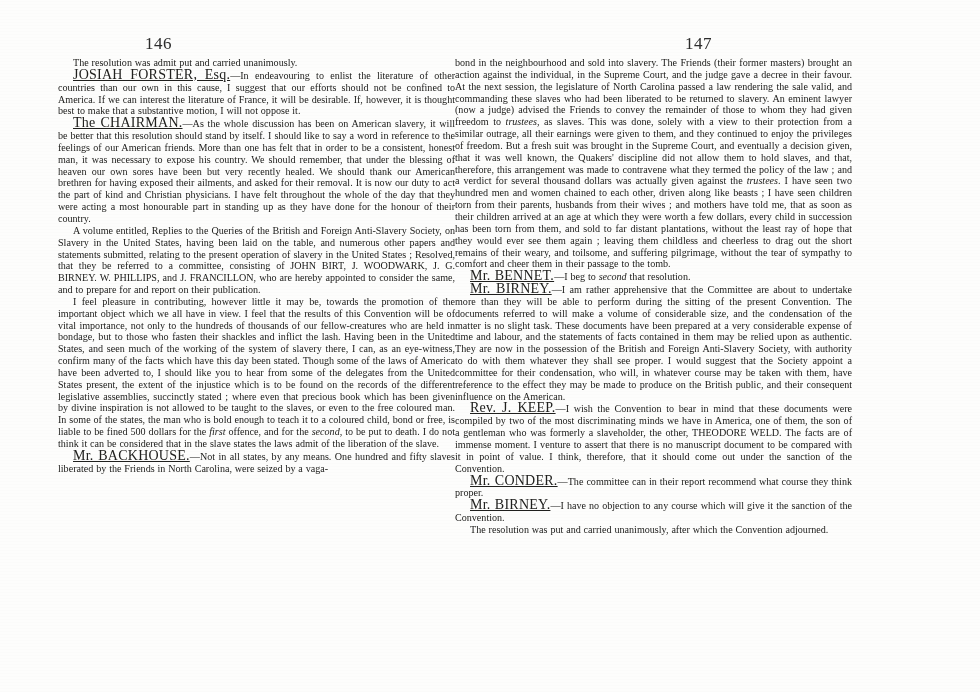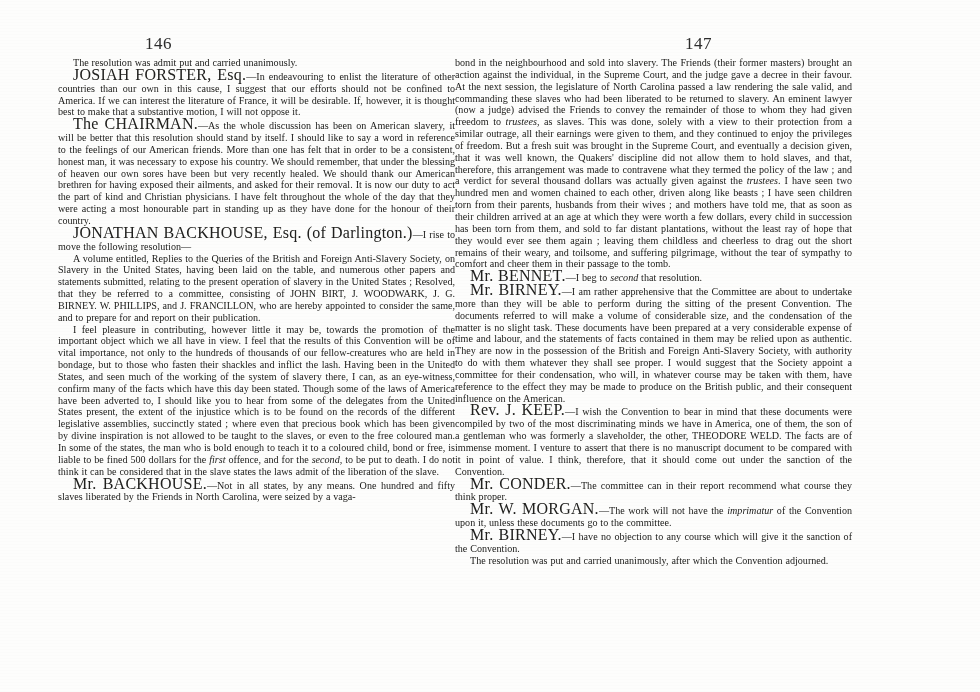--- a/index.html
+++ b/index.html
@@ -62,22 +62,23 @@
     text-justify: inter-word;
     color: #20201e;
     word-spacing: 0.35px;
     font-family: "Liberation Serif", "DejaVu Serif", serif;
   }
   .para + .para { margin-top: 0; }
   .indent   { text-indent: 15px; }
   .noindent { text-indent: 0; }
   .gap-before { margin-top: 7px; }
   .caps {
-    font-size: 16px;
+    font-size: 14px;
     letter-spacing: 0.25px;
+    text-decoration: underline;
   }
   .ital { font-style: italic; }
 
   .signature {
     margin-top: 9px;
     text-align: center;
     font-size: 10.5px;
     letter-spacing: 1.2px;
     color: #2b2b2b;
     font-family: "Liberation Serif", "DejaVu Serif", serif;
@@ -100,33 +101,31 @@
     <span class="folio folio-left">146</span>
     <span class="folio folio-right">147</span>
   </div>
 
   <div class="columns">
 
     <div class="column col-left">
       <p class="para indent">The resolution  was admit put and carried unanimously.</p>
       <p class="para indent"><span class="caps">JOSIAH FORSTER, Esq.</span>—In endeavouring to enlist the literature of other countries than our own in this cause, I suggest that  our efforts should not be confined to America.  If we can  interest  the  literature of France, it will be desirable.  If, however, it is thought best  to make that a substantive motion, I will not oppose it.</p>
       <p class="para indent"><span class="caps">The CHAIRMAN.</span>—As the whole discussion has been on American slavery, it will be better that  this  resolution  should stand by itself.  I should like to say a word in reference to the feelings  of  our American friends.   More than one has felt that in  order to be a consistent, honest man, it was necessary to expose his country.  We should remember, that under the blessing of heaven our own sores have been but  very  recently  healed.  We should thank our American brethren for  having  exposed  their ailments, and asked for their removal.  It is now our duty to act the  part  of  kind and Christian physicians.  I have felt throughout the whole of the day that  they were acting a most honourable part in standing up as they have done for the honour of their country.</p>
-      <p class="para indent"><span class="caps">JONATHAN BACKHOUSE, Esq. (of Darlington.)</span>—I rise to move the following resolution—</p>
       <p class="para indent gap-before">A volume entitled, Replies to the  Queries of the British and Foreign Anti-Slavery  Society, on  Slavery  in  the  United  States, having been laid on the table, and numerous other papers and  statements submitted, relating  to  the   present  operation  of  slavery  in   the  United  States ; Resolved,  that  they  be  referred  to  a  committee,  consisting  of  JOHN BIRT, J. WOODWARK, J. G. BIRNEY. W. PHILLIPS, and J. FRANCILLON, who  are  hereby  appointed  to  consider  the  same,  and  to  prepare for and report on  their publication.</p>
       <p class="para indent gap-before">I feel  pleasure  in  contributing, however  little  it  may  be, towards the promotion of the important object  which  we  all  have  in  view.   I  feel  that the results of this Convention will be of vital importance, not only to the hundreds of  thousands  of  our  fellow-creatures  who  are  held  in bondage, but to those who fasten  their  shackles  and  inflict  the  lash.   Having been in  the United States, and  seen much  of  the working  of  the  system  of  slavery there, I can, as an eye-witness, confirm many of the facts which  have this day been stated. Though some of  the laws  of  America  have  been  adverted to, I should like you  to  hear  from  some  of  the delegates  from  the  United States present, the extent  of  the  injustice  which  is  to  be  found  on  the  records  of the different legislative assemblies, succinctly stated ; where  even that  precious book which has been given by divine inspiration is  not allowed to be  taught to the slaves, or even to the free coloured man.   In some of  the states, the man who is bold enough to teach it to a  coloured  child, bond  or free, is liable to  be fined 500 dollars  for  the <span class="ital">first</span>  offence, and  for the <span class="ital">second</span>, to be put to death.  I do not think  it  can  be  considered  that  in  the  slave states  the  laws  admit of the liberation of the slave.</p>
       <p class="para indent"><span class="caps">Mr. BACKHOUSE.</span>—Not in  all states, by any  means.   One  hundred and fifty slaves liberated by the Friends in North Carolina, were seized by a vaga-</p>
     </div>
 
     <div class="column col-right">
       <p class="para noindent">bond in the neighbourhood and sold into slavery.  The Friends (their former masters) brought an action  against  the individual, in the Supreme Court, and the judge gave a decree in  their favour.   At  the  next session, the legislature of  North  Carolina  passed  a  law  rendering  the  sale  valid,  and commanding these slaves who had  been  liberated to be returned  to  slavery.   An eminent lawyer (now a  judge) advised the Friends to  convey the remainder of those to whom they had given freedom to <span class="ital">trustees</span>, as slaves.   This was done, solely with a  view  to  their  protection  from  a  similar  outrage,  all  their  earnings  were given to them, and they continued to enjoy the privileges  of  freedom.   But a fresh suit was brought in  the Supreme Court, and  eventually a decision given, that it  was  well known, the Quakers' discipline did  not  allow them to  hold slaves, and  that,  therefore, this arrangement  was  made  to  contravene  what they termed the policy  of  the  law ; and a  verdict for several thousand dollars was  actually given against  the  <span class="ital">trustees</span>.   I  have  seen two  hundred men and women chained to  each other, driven along like beasts ; I have seen  children torn from their parents,  husbands from their  wives ;  and  mothers  have  told me, that as soon  as their children arrived at  an age at which they were worth a few  dollars, every child in  succession has  been torn from them, and sold to far distant plantations, without the least ray  of  hope that they would ever see them again ; leaving them childless and cheerless to drag out the short remains of  their  weary,  and  toilsome,  and  suffering  pilgrimage, without  the  tear of sympathy to comfort and cheer them in their passage to the tomb.</p>
       <p class="para indent"><span class="caps">Mr. BENNET.</span>—I beg to <span class="ital">second</span> that resolution.</p>
       <p class="para indent"><span class="caps">Mr. BIRNEY.</span>—I  am  rather  apprehensive that  the  Committee are about to  undertake  more  than  they  will  be  able  to  perform  during  the  sitting of  the present Convention.   The documents referred to will make a volume of considerable  size,  and  the  condensation  of  the  matter  is  no  slight  task. These documents have been  prepared at  a  very  considerable expense of time and labour, and the statements of  facts contained in  them may be relied upon as authentic.   They are now in the possession of the British and Foreign Anti-Slavery  Society,  with  authority  to  do  with  them  whatever  they  shall  see proper.   I  would  suggest  that  the  Society  appoint  a  committee  for  their condensation, who  will, in  whatever  course  may  be  taken  with  them,  have reference to the effect they may be made to produce on the British public, and their consequent influence on the American.</p>
       <p class="para indent"><span class="caps">Rev. J. KEEP.</span>—I  wish the Convention to  bear  in mind that  these documents  were  compiled by two of  the  most  discriminating  minds  we  have in America, one  of  them,  the  son  of  a  gentleman  who  was  formerly a slaveholder, the other, THEODORE WELD.   The facts are of immense moment.  I venture to assert  that there is no  manuscript document to  be  compared with it in  point  of  value.   I  think, therefore, that  it  should  come  out  under the sanction of  the Convention.</p>
       <p class="para indent"><span class="caps">Mr. CONDER.</span>—The committee can in their report recommend what course they think proper.</p>
-      <p class="para indent"><span class="caps">Mr. W. MORGAN.</span>—The work will not have the <span class="ital">imprimatur</span> of the Convention upon it, unless these documents go to the committee.</p>
       <p class="para indent"><span class="caps">Mr. BIRNEY.</span>—I  have  no  objection to  any course which  will give it the sanction of the Convention.</p>
       <p class="para indent gap-before">The  resolution  was  put  and  carried  unanimously,  after  which  the Convention adjourned.</p>
     </div>
 
   </div>
 
   <div class="scan-noise"></div>
 </div>
 
 </body></html>

